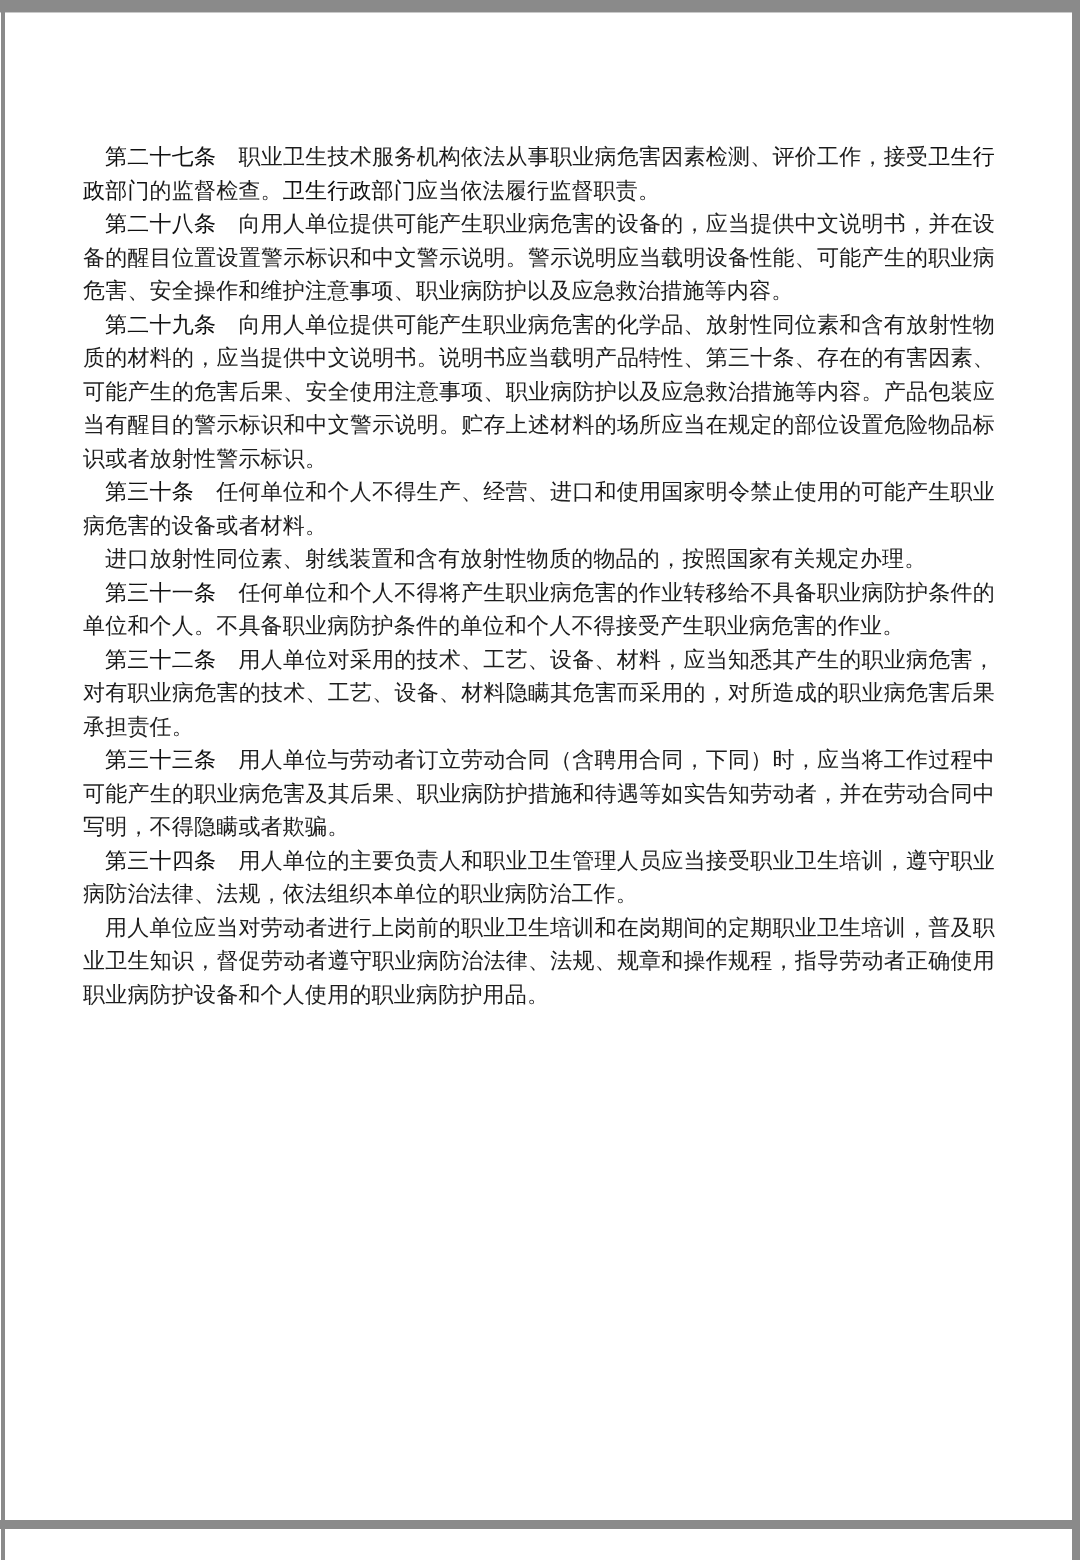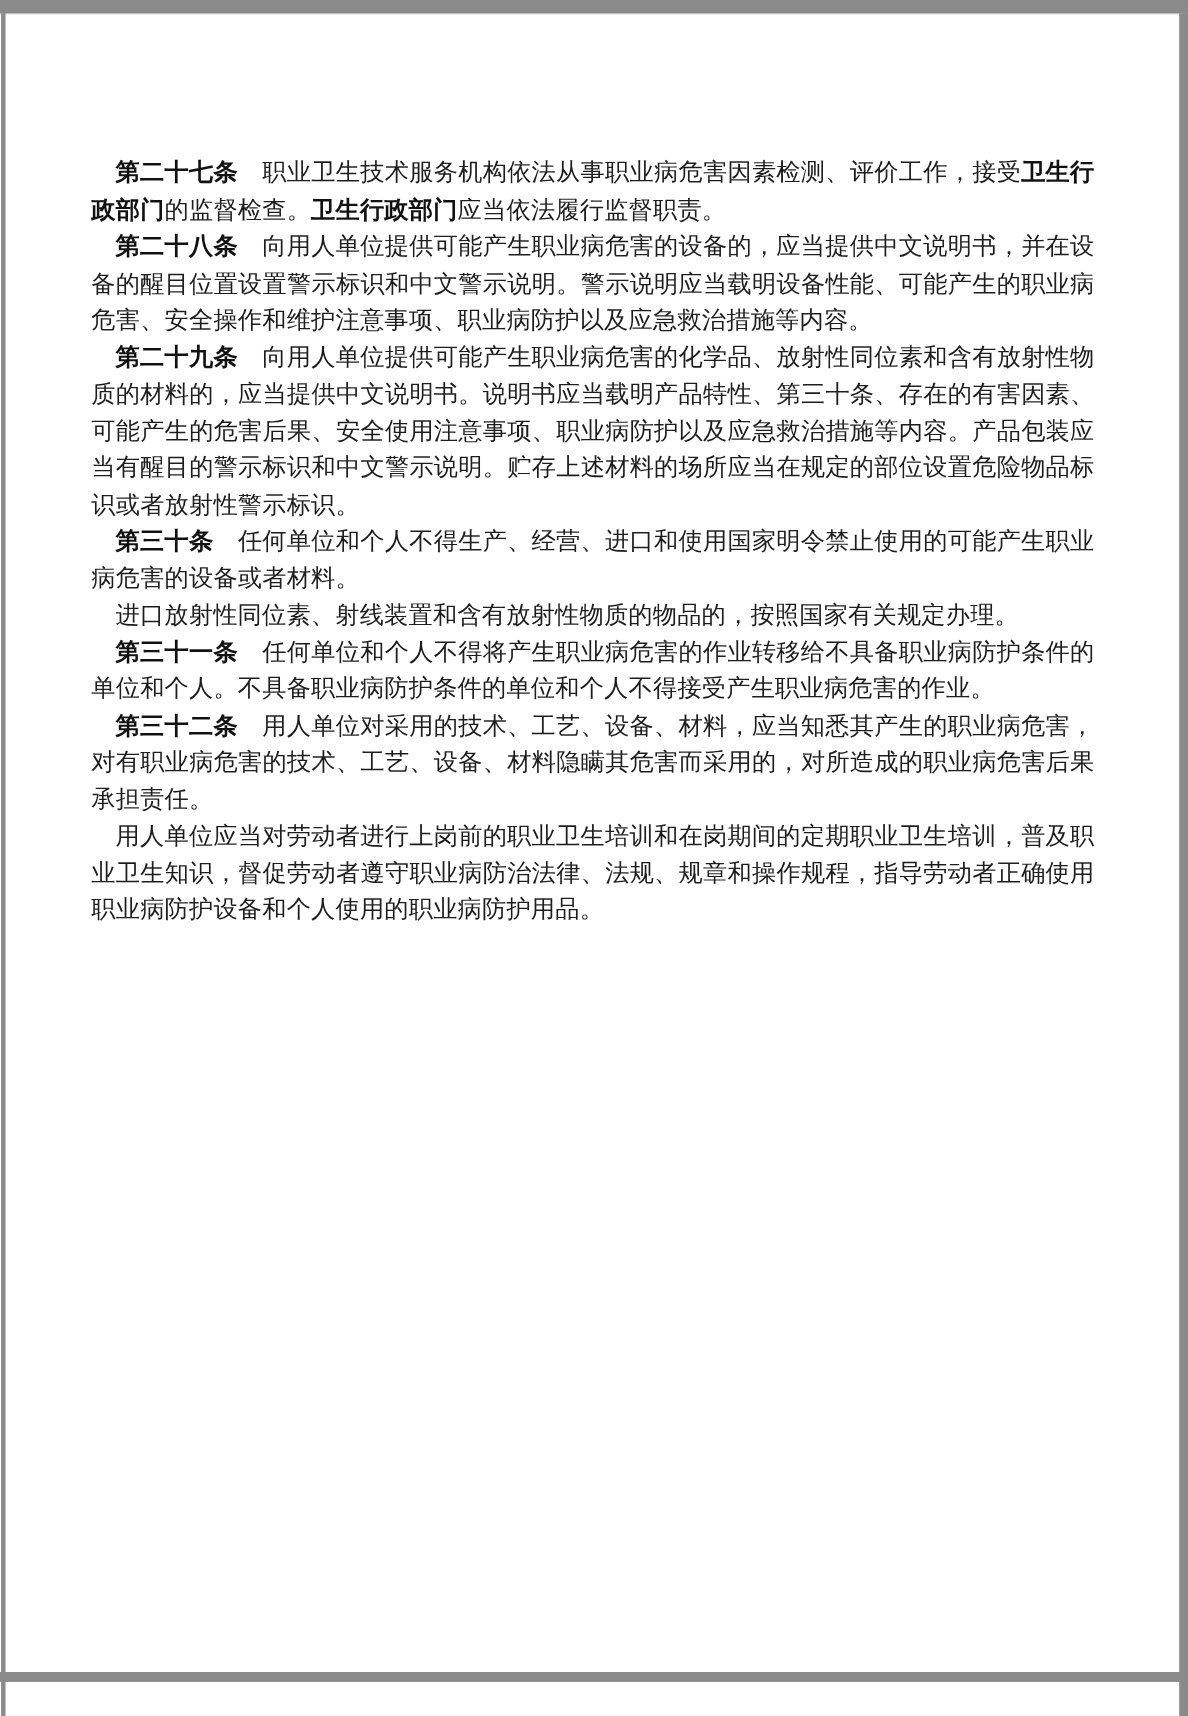--- a/index.html
+++ b/index.html
@@ -47,36 +47,38 @@
     line-height:33.5px;
     color:var(--ink);
     text-align:justify;
     letter-spacing:0.2px;
   }
   .text-block p{
     margin:0;
     text-indent:22px;
   }
   .text-block span.bold{
-    font-weight:bold;
+    font-weight:normal;
     color:#111111;
   }
 </style>
 </head>
 <body>
 
 <div class="document-page">
   <div class="text-block">
       <p><span class="bold">第二十七条</span><span>　职业卫生技术服务机构依法从事职业病危害因素检测、评价工作，接受</span><span class="bold">卫生行政部门</span><span>的监督检查。</span><span class="bold">卫生行政部门</span><span>应当依法履行监督职责。</span></p>
       <p><span class="bold">第二十八条</span><span>　向用人单位提供可能产生职业病危害的设备的，应当提供中文说明书，并在设备的醒目位置设置警示标识和中文警示说明。警示说明应当载明设备性能、可能产生的职业病危害、安全操作和维护注意事项、职业病防护以及应急救治措施等内容。</span></p>
       <p><span class="bold">第二十九条</span><span>　向用人单位提供可能产生职业病危害的化学品、放射性同位素和含有放射性物质的材料的，应当提供中文说明书。说明书应当载明产品特性、第三十条、存在的有害因素、可能产生的危害后果、安全使用注意事项、职业病防护以及应急救治措施等内容。产品包装应当有醒目的警示标识和中文警示说明。贮存上述材料的场所应当在规定的部位设置危险物品标识或者放射性警示标识。</span></p>
       <p><span class="bold">第三十条</span><span>　任何单位和个人不得生产、经营、进口和使用国家明令禁止使用的可能产生职业病危害的设备或者材料。</span></p>
       <p><span>进口放射性同位素、射线装置和含有放射性物质的物品的，按照国家有关规定办理。</span></p>
       <p><span class="bold">第三十一条</span><span>　任何单位和个人不得将产生职业病危害的作业转移给不具备职业病防护条件的单位和个人。不具备职业病防护条件的单位和个人不得接受产生职业病危害的作业。</span></p>
       <p><span class="bold">第三十二条</span><span>　用人单位对采用的技术、工艺、设备、材料，应当知悉其产生的职业病危害，对有职业病危害的技术、工艺、设备、材料隐瞒其危害而采用的，对所造成的职业病危害后果承担责任。</span></p>
+      <p><span class="bold">第三十三条</span><span>　用人单位与劳动者订立劳动合同（含聘用合同，下同）时，应当将工作过程中可能产生的职业病危害及其后果、职业病防护措施和待遇等如实告知劳动者，并在劳动合同中写明，不得隐瞒或者欺骗。</span></p>
+      <p><span class="bold">第三十四条</span><span>　用人单位的主要负责人和职业卫生管理人员应当接受职业卫生培训，遵守职业病防治法律、法规，依法组织本单位的职业病防治工作。</span></p>
       <p><span>用人单位应当对劳动者进行上岗前的职业卫生培训和在岗期间的定期职业卫生培训，普及职业卫生知识，督促劳动者遵守职业病防治法律、法规、规章和操作规程，指导劳动者正确使用职业病防护设备和个人使用的职业病防护用品。</span></p>
     </div>
 </div>
 <div class="next-page"></div>
 
 <div class="top-bar"></div>
 <div class="left-edge"></div>
 <div class="right-edge"></div>
 <div class="separator"></div>
 

